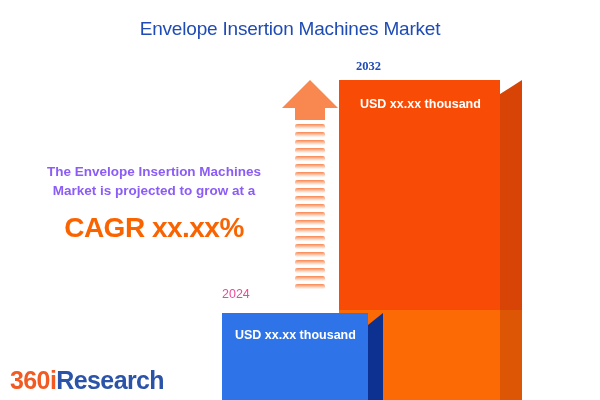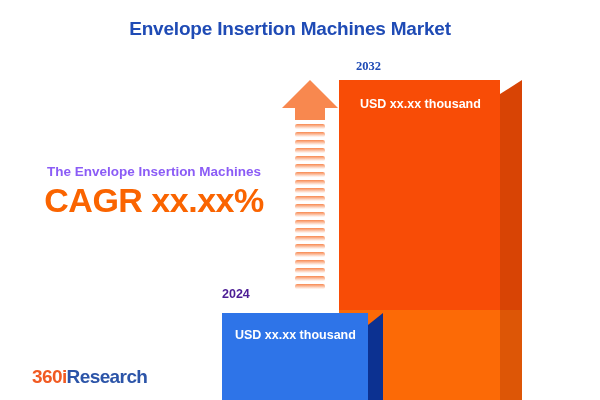--- a/index.html
+++ b/index.html
@@ -19,55 +19,55 @@
   }
 
   
   #chart-title {
     position: absolute;
     left: 0;
     top: 18px;
     width: 580px;
     text-align: center;
     font-size: 19px;
-    font-weight: bold;
+    font-weight: normal;
     color: #1f4bb5;
     letter-spacing: -0.2px;
     white-space: nowrap;
   }
 
   
   #statement {
     position: absolute;
     left: 18px;
     top: 162px;
     width: 272px;
     text-align: center;
   }
   #statement-lead {
     font-size: 13.5px;
     font-weight: bold;
     color: #8b5cf6;
     line-height: 1.42;
   }
   #statement-cagr {
-    margin-top: 0;
-    font-size: 34px;
+    margin-top: 12px;
+    font-size: 28px;
     font-weight: bold;
     color: #fa6400;
     letter-spacing: -0.5px;
     white-space: nowrap;
   }
 
   
   #logo {
     position: absolute;
-    left: 32px;
+    left: 10px;
     top: 366px;
-    font-size: 19px;
+    font-size: 25px;
     font-weight: bold;
     letter-spacing: -0.6px;
     white-space: nowrap;
     text-align: center;
   }
   .logo-360i { color: #f15a22; }
   .logo-research { color: #2b54a8; }
 
   
   #growth-arrow {
@@ -171,34 +171,35 @@
     font-size: 12.5px;
     font-weight: bold;
     color: #ffffff;
     white-space: nowrap;
   }
   #label-2024 {
     position: absolute;
     left: 222px;
     top: 287px;
     font-size: 12.5px;
-    font-weight: bold;
-    color: #4c1d95;
+    font-weight: normal;
+    color: #ec4899;
   }
 </style>
 </head>
 <body>
 
 <div id="canvas">
 
   <div id="chart-title">Envelope Insertion Machines Market</div>
 
   <div id="statement">
     <div id="statement-lead">
       <span>The Envelope Insertion Machines</span><br>
+      <span>Market is projected to grow at a</span>
     </div>
     <div id="statement-cagr">CAGR xx.xx%</div>
   </div>
 
   <div id="logo"><span class="logo-360i">360i</span><span class="logo-research">Research</span></div>
 
   <div id="growth-arrow">
     <svg width="58" height="210" viewBox="0 0 58 210" xmlns="http://www.w3.org/2000/svg" aria-hidden="true">
       <defs>
         <linearGradient id="stripeFade" x1="0" y1="0" x2="0" y2="1">

